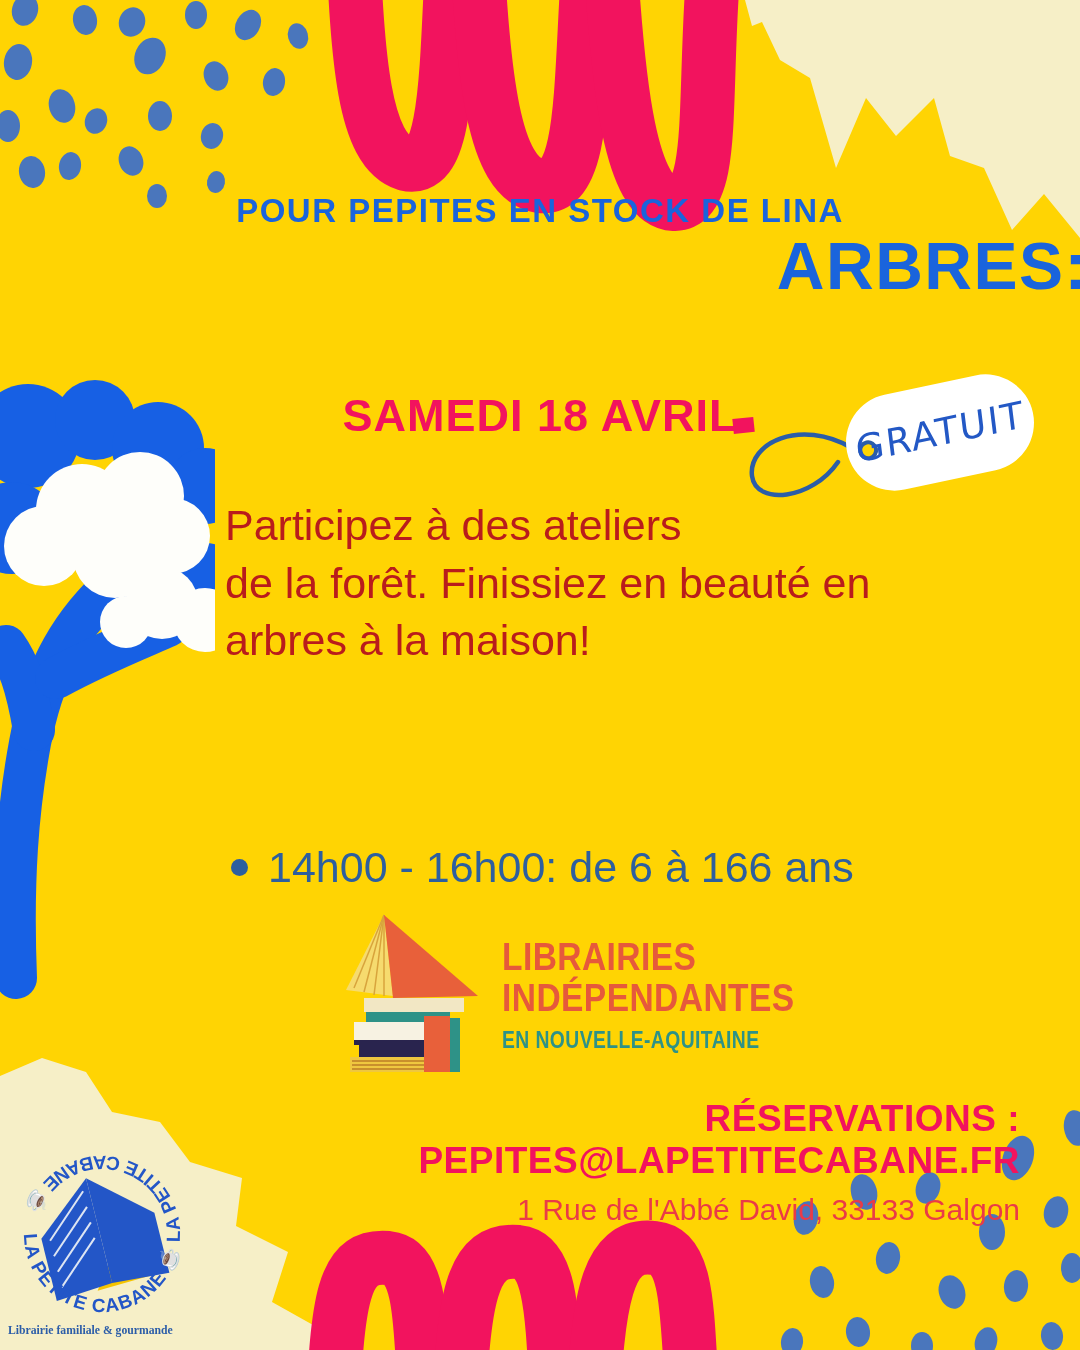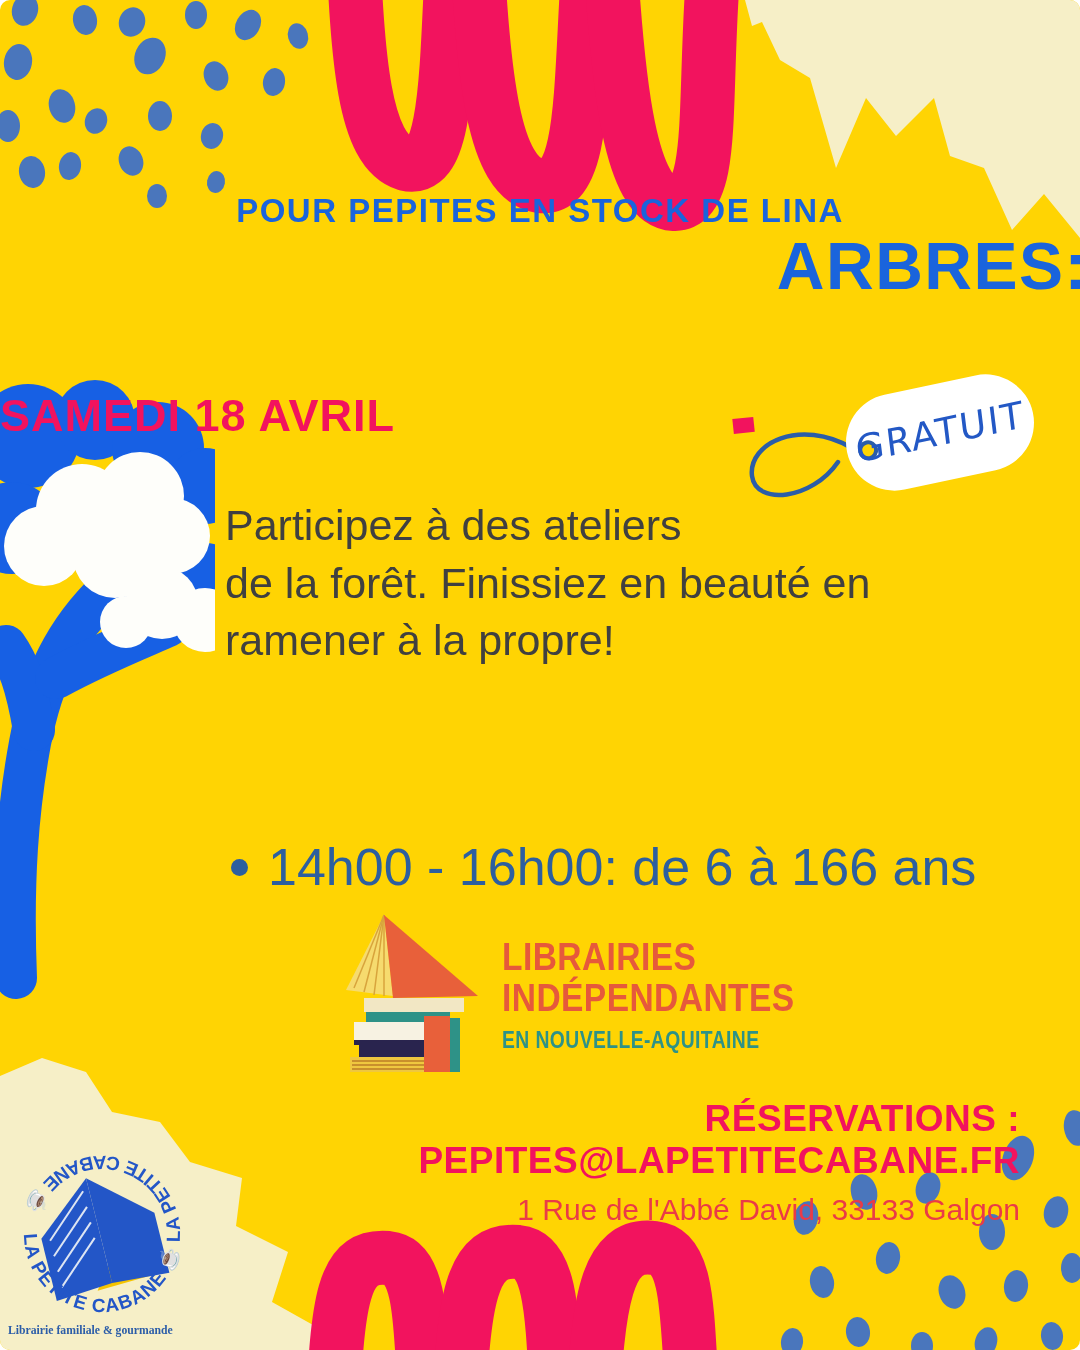--- a/index.html
+++ b/index.html
@@ -1,43 +1,42 @@
 <!DOCTYPE html>
 <html><head>
 <meta charset="utf-8">
 <style>
   html,body { margin:0; padding:0; }
   .poster {
     position:relative; width:1080px; height:1350px;
     background:#FFD403; overflow:hidden;
     font-family:"Liberation Sans", sans-serif;
-    border-radius:10px;
   }
   .poster svg { display:block; }
   .decor { position:absolute; left:0; top:0; pointer-events:none; }
 
   .kicker {
     position:absolute; top:192px; left:0; width:1080px; text-align:center;
     color:#1A64DC; font-size:33px; font-weight:700; letter-spacing:1.5px;
   }
   .title {
     position:absolute; top:232px; left:8px; width:1080px; text-align:right;
     color:#1A64DC; font-size:66px; font-weight:700; line-height:68px; letter-spacing:1.5px;
   }
   .date {
-    position:absolute; top:390px; left:0; width:1080px; 
+    position:absolute; top:390px; left:0; width:1080px; text-align:center;
     color:#F2135E; font-size:45px; font-weight:700; letter-spacing:1px;
   }
   .body-text {
     position:absolute; top:497px; left:225px; width:790px;
-    color:#404040; font-size:43px; line-height:57.5px;
+    color:#b91c1c; font-size:43px; line-height:57.5px;
   }
   .bullet-row {
     position:absolute; top:838px; left:231px; display:flex; align-items:center;
-    color:#2D5F9F; font-size:52px; line-height:58px;
+    color:#2D5F9F; font-size:43px; line-height:58px;
   }
   .bullet-dot { width:17px; height:17px; border-radius:50%; background:#2D5F9F; margin-right:20px; }
 
   .gratuit-string { position:absolute; left:740px; top:398px; }
   .gratuit-tag {
     position:absolute; left:845px; top:384px; width:190px; height:97px;
     background:#FFFFFF; border-radius:49px; transform:rotate(-12deg);
     display:flex; align-items:center; justify-content:center;
   }
   .gratuit-tag::before {
@@ -175,21 +174,21 @@
   <svg class="gratuit-string" width="130" height="120" viewBox="0 0 130 120">
     <path d="M112,50 C60,20 8,45 12,78 C16,108 72,102 98,64" stroke="#2B5DA8" stroke-width="4.5" fill="none" stroke-linecap="round"></path>
   </svg>
   <div class="gratuit-tag">
     <span class="gratuit-label">GRATUIT</span>
   </div>
 
   <div class="body-text">
     <div>Participez à des ateliers</div>
     <div>de la forêt. Finissiez en beauté en</div>
-    <div>ramener à la propre!</div>
+    <div>arbres à la maison!</div>
   </div>
 
   <div class="bullet-row">
     <span class="bullet-dot"></span>
     <span>14h00 - 16h00: de 6 à 166 ans</span>
   </div>
 
   <div class="partner">
     <svg width="148" height="162" viewBox="0 0 148 162">
       <polygon points="8,80 46,5 55,86" fill="#F6DB6E"></polygon>

